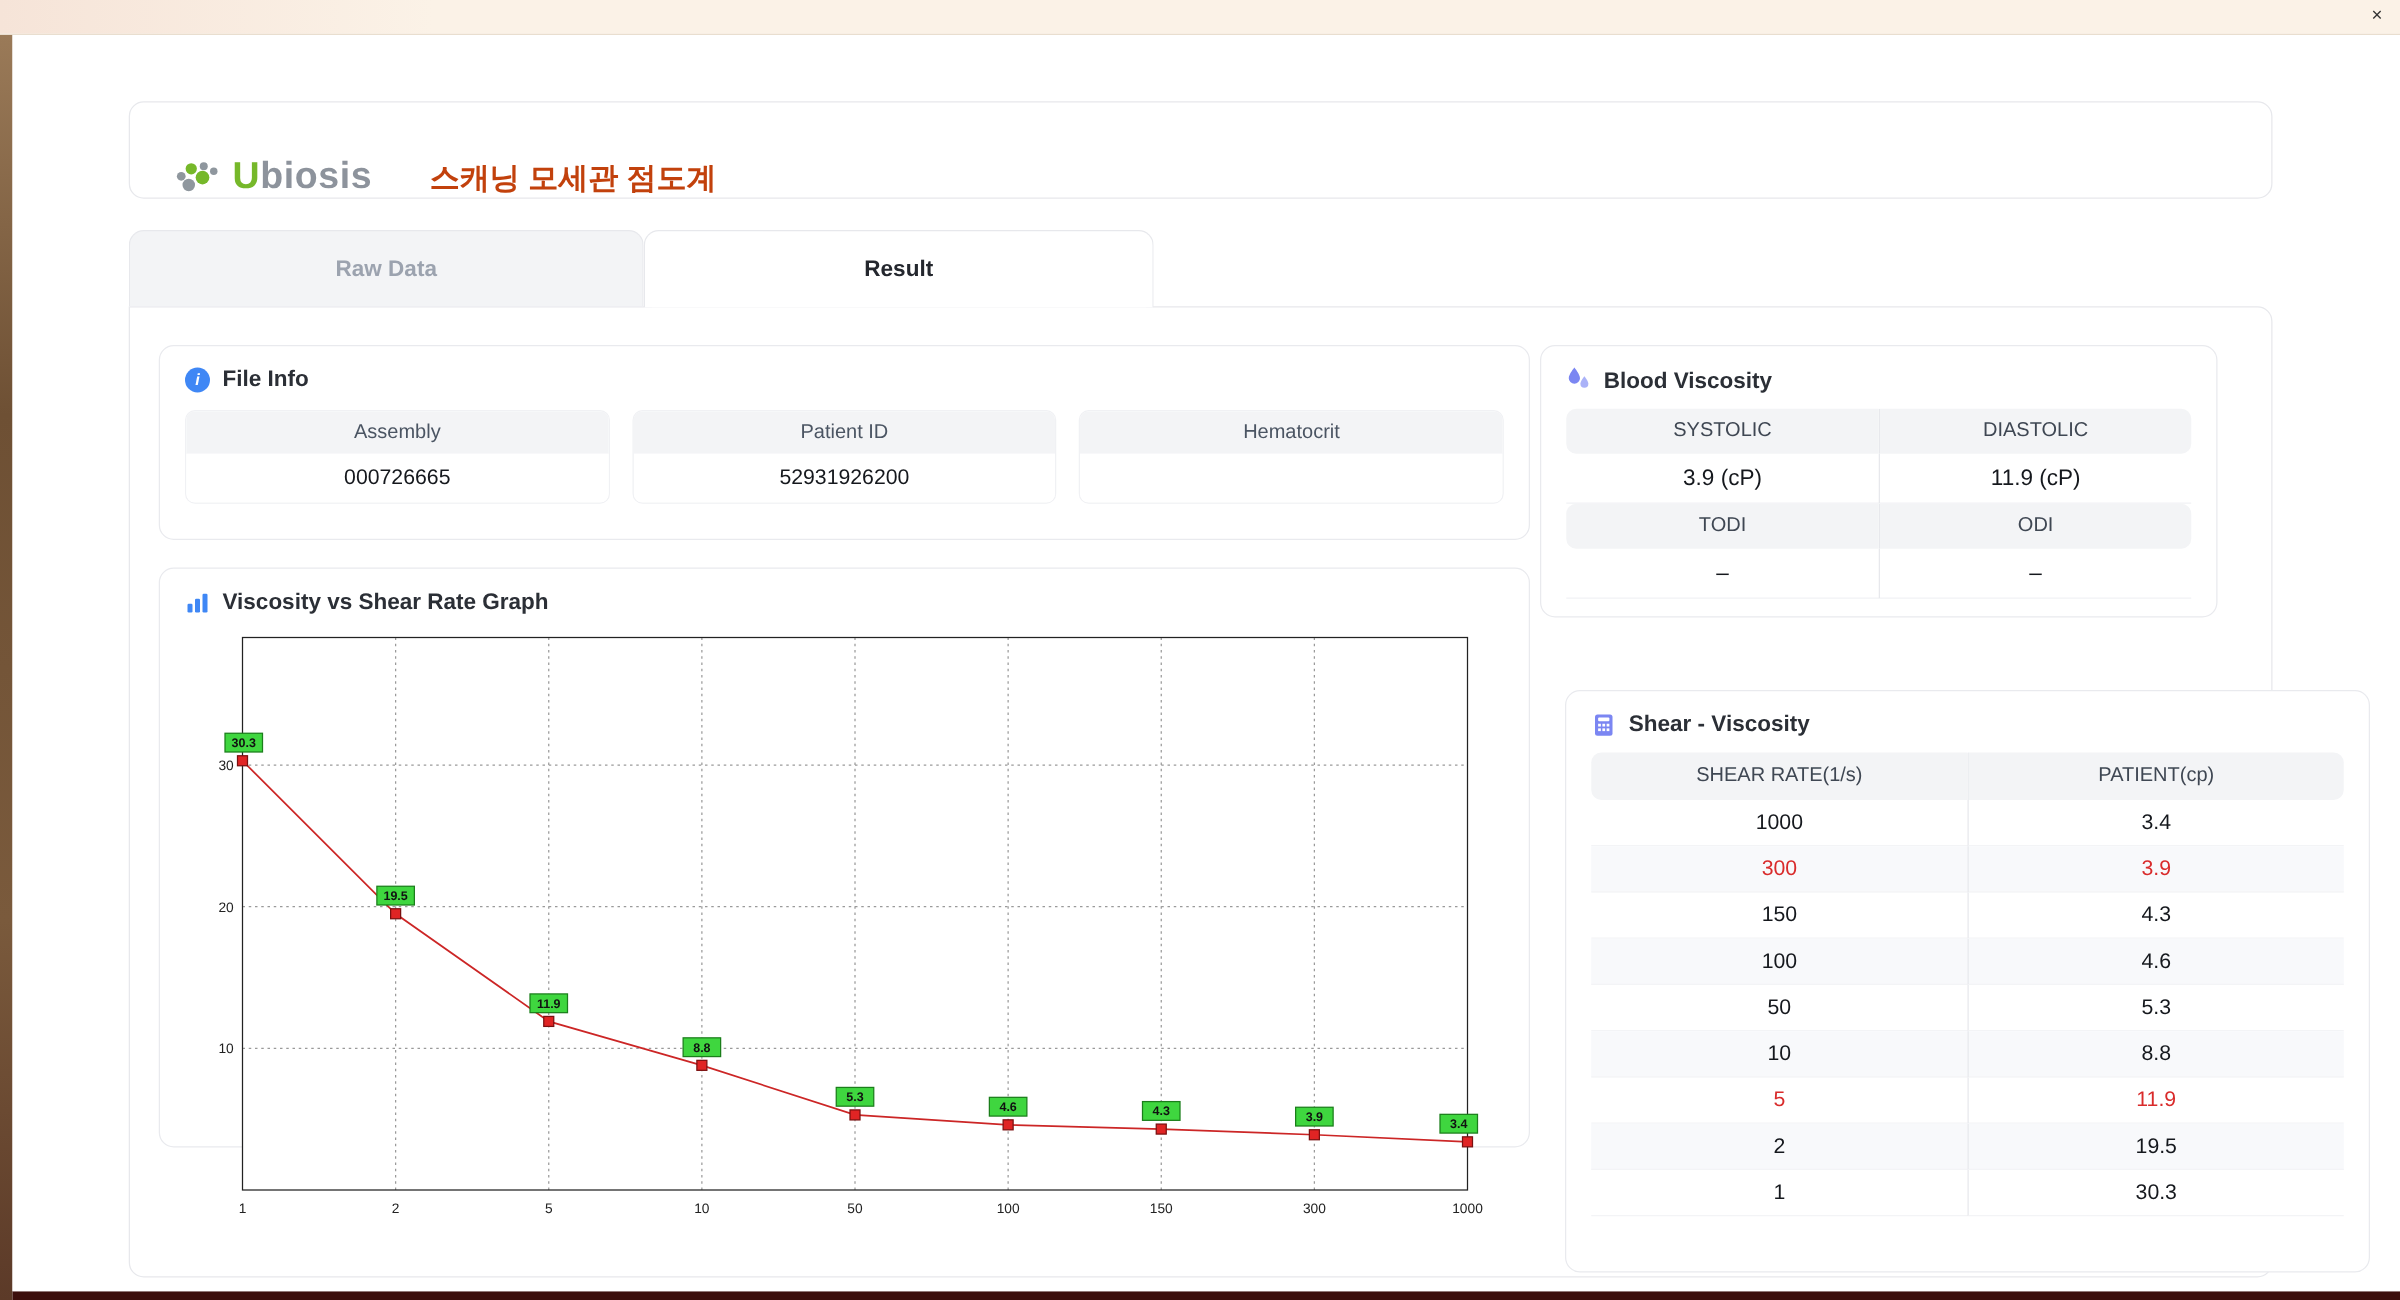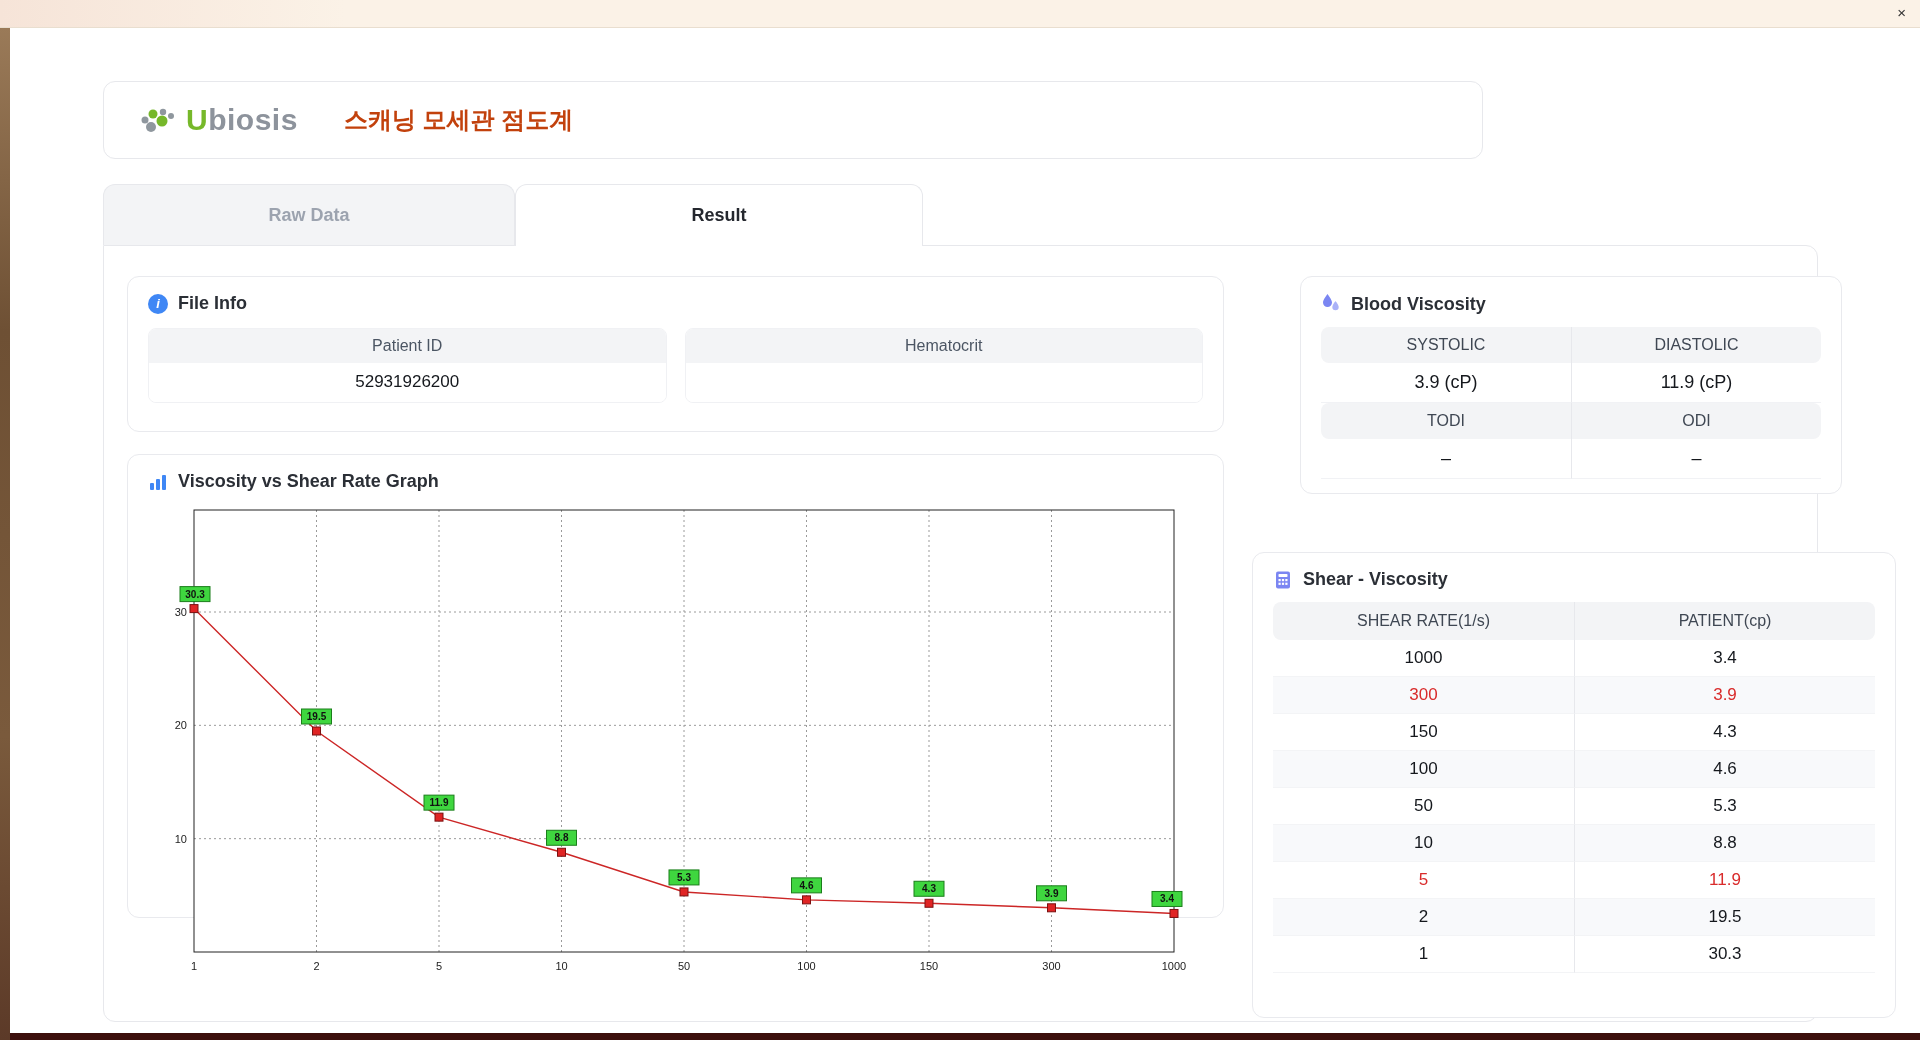--- a/index.html
+++ b/index.html
@@ -12,23 +12,23 @@
   .titlebar { position:absolute; top:0; left:0; right:0; height:28px;
     background: linear-gradient(90deg,#f6e4d8 0%, #fbf2e7 18%, #fbf2e7 100%);
     border-bottom: 1px solid #e9decf; z-index: 10; }
   .close { position:absolute; right:14px; top:5px; font-size:15px; color:#333; line-height:16px; cursor:default; }
   .edge-left { position:absolute; left:0; top:28px; width:10px; bottom:0;
     background: linear-gradient(180deg,#9a7a58 0%,#6e5034 30%,#7a5a3c 70%,#5c3a28 100%); }
   .edge-bottom { position:absolute; left:10px; right:0; bottom:0; height:7px; background:#3c0f0c; }
   .app { position:absolute; left:10px; top:28px; right:0; bottom:7px; background:#fff; }
 
   
-  .header-card { position:absolute; left:93px; top:53px; width:1380px; height:78px;
+  .header-card { position:absolute; left:93px; top:53px; width:1715px; height:78px;
     border:1px solid #e7e8ec; border-radius:12px; background:#fff;
-    display:flex; align-items:center; padding:0 34px; }
+    display:flex; align-items:flex-end; padding:0 34px; }
   .logo { display:flex; align-items:center; gap:8px; }
   .logo-text { font-size:30px; font-weight:600; letter-spacing:0.5px; }
   .logo-u { color:#76b82a; }
   .logo-rest { color:#8d939c; }
   .app-title { margin-left:46px; font-size:24px; font-weight:700; color:#c2410c; }
 
   
   .tabs { position:absolute; left:93px; top:156px; display:flex; z-index:3; }
   .tab { display:flex; align-items:center; justify-content:center; font-weight:700; font-size:18px;
     border-top-left-radius:12px; border-top-right-radius:12px; cursor:default; }
@@ -49,21 +49,21 @@
   .fields { display:flex; gap:18px; margin-top:14px; }
   .field { flex:1; border:1px solid #f0f1f4; border-radius:8px; overflow:hidden; }
   .field-label { background:#f3f4f6; color:#4b5563; font-size:16px; text-align:center; padding:8px 0; }
   .field-value { background:#fff; color:#15181d; font-size:17px; text-align:center; padding:9px 0; min-height:39px; }
 
   
   .graph-card { left:23px; top:208px; width:1097px; height:464px; }
   .plot-wrap { margin-top:4px; }
 
   
-  .bv-card { left:1196px; top:30px; width:542px; height:218px; }
+  .bv-card { left:1128px; top:30px; width:542px; height:218px; }
   .bv-table { width:100%; margin-top:12px; border-collapse:separate; border-spacing:0; }
   .bv-table td { width:50%; text-align:center; font-size:16px; padding:9px 0; }
   .bv-head td { background:#f3f4f6; color:#3f4753; font-weight:500; }
   .bv-head td:first-child { border-top-left-radius:8px; border-bottom-left-radius:8px; }
   .bv-head td:last-child  { border-top-right-radius:8px; border-bottom-right-radius:8px; }
   .bv-val td { color:#15181d; font-size:18px; border-bottom:1px solid #f1f2f5; }
   .bv-table td + td { border-left:1px solid #e7e8ec; }
 
   
   .sv-card { left:1148px; top:306px; width:644px; height:466px; }
@@ -108,20 +108,24 @@
   </div>
 
   <div class="panel">
 
     <div class="card file-info">
       <div class="card-title">
         <span class="info-badge">i</span>
         <span>File Info</span>
       </div>
       <div class="fields" id="file-fields">
+          <div class="field">
+            <div class="field-label">Assembly</div>
+            <div class="field-value">000726665</div>
+          </div>
           <div class="field">
             <div class="field-label">Patient ID</div>
             <div class="field-value">52931926200</div>
           </div>
           <div class="field">
             <div class="field-label">Hematocrit</div>
             <div class="field-value"></div>
           </div>
         </div>
     </div>

